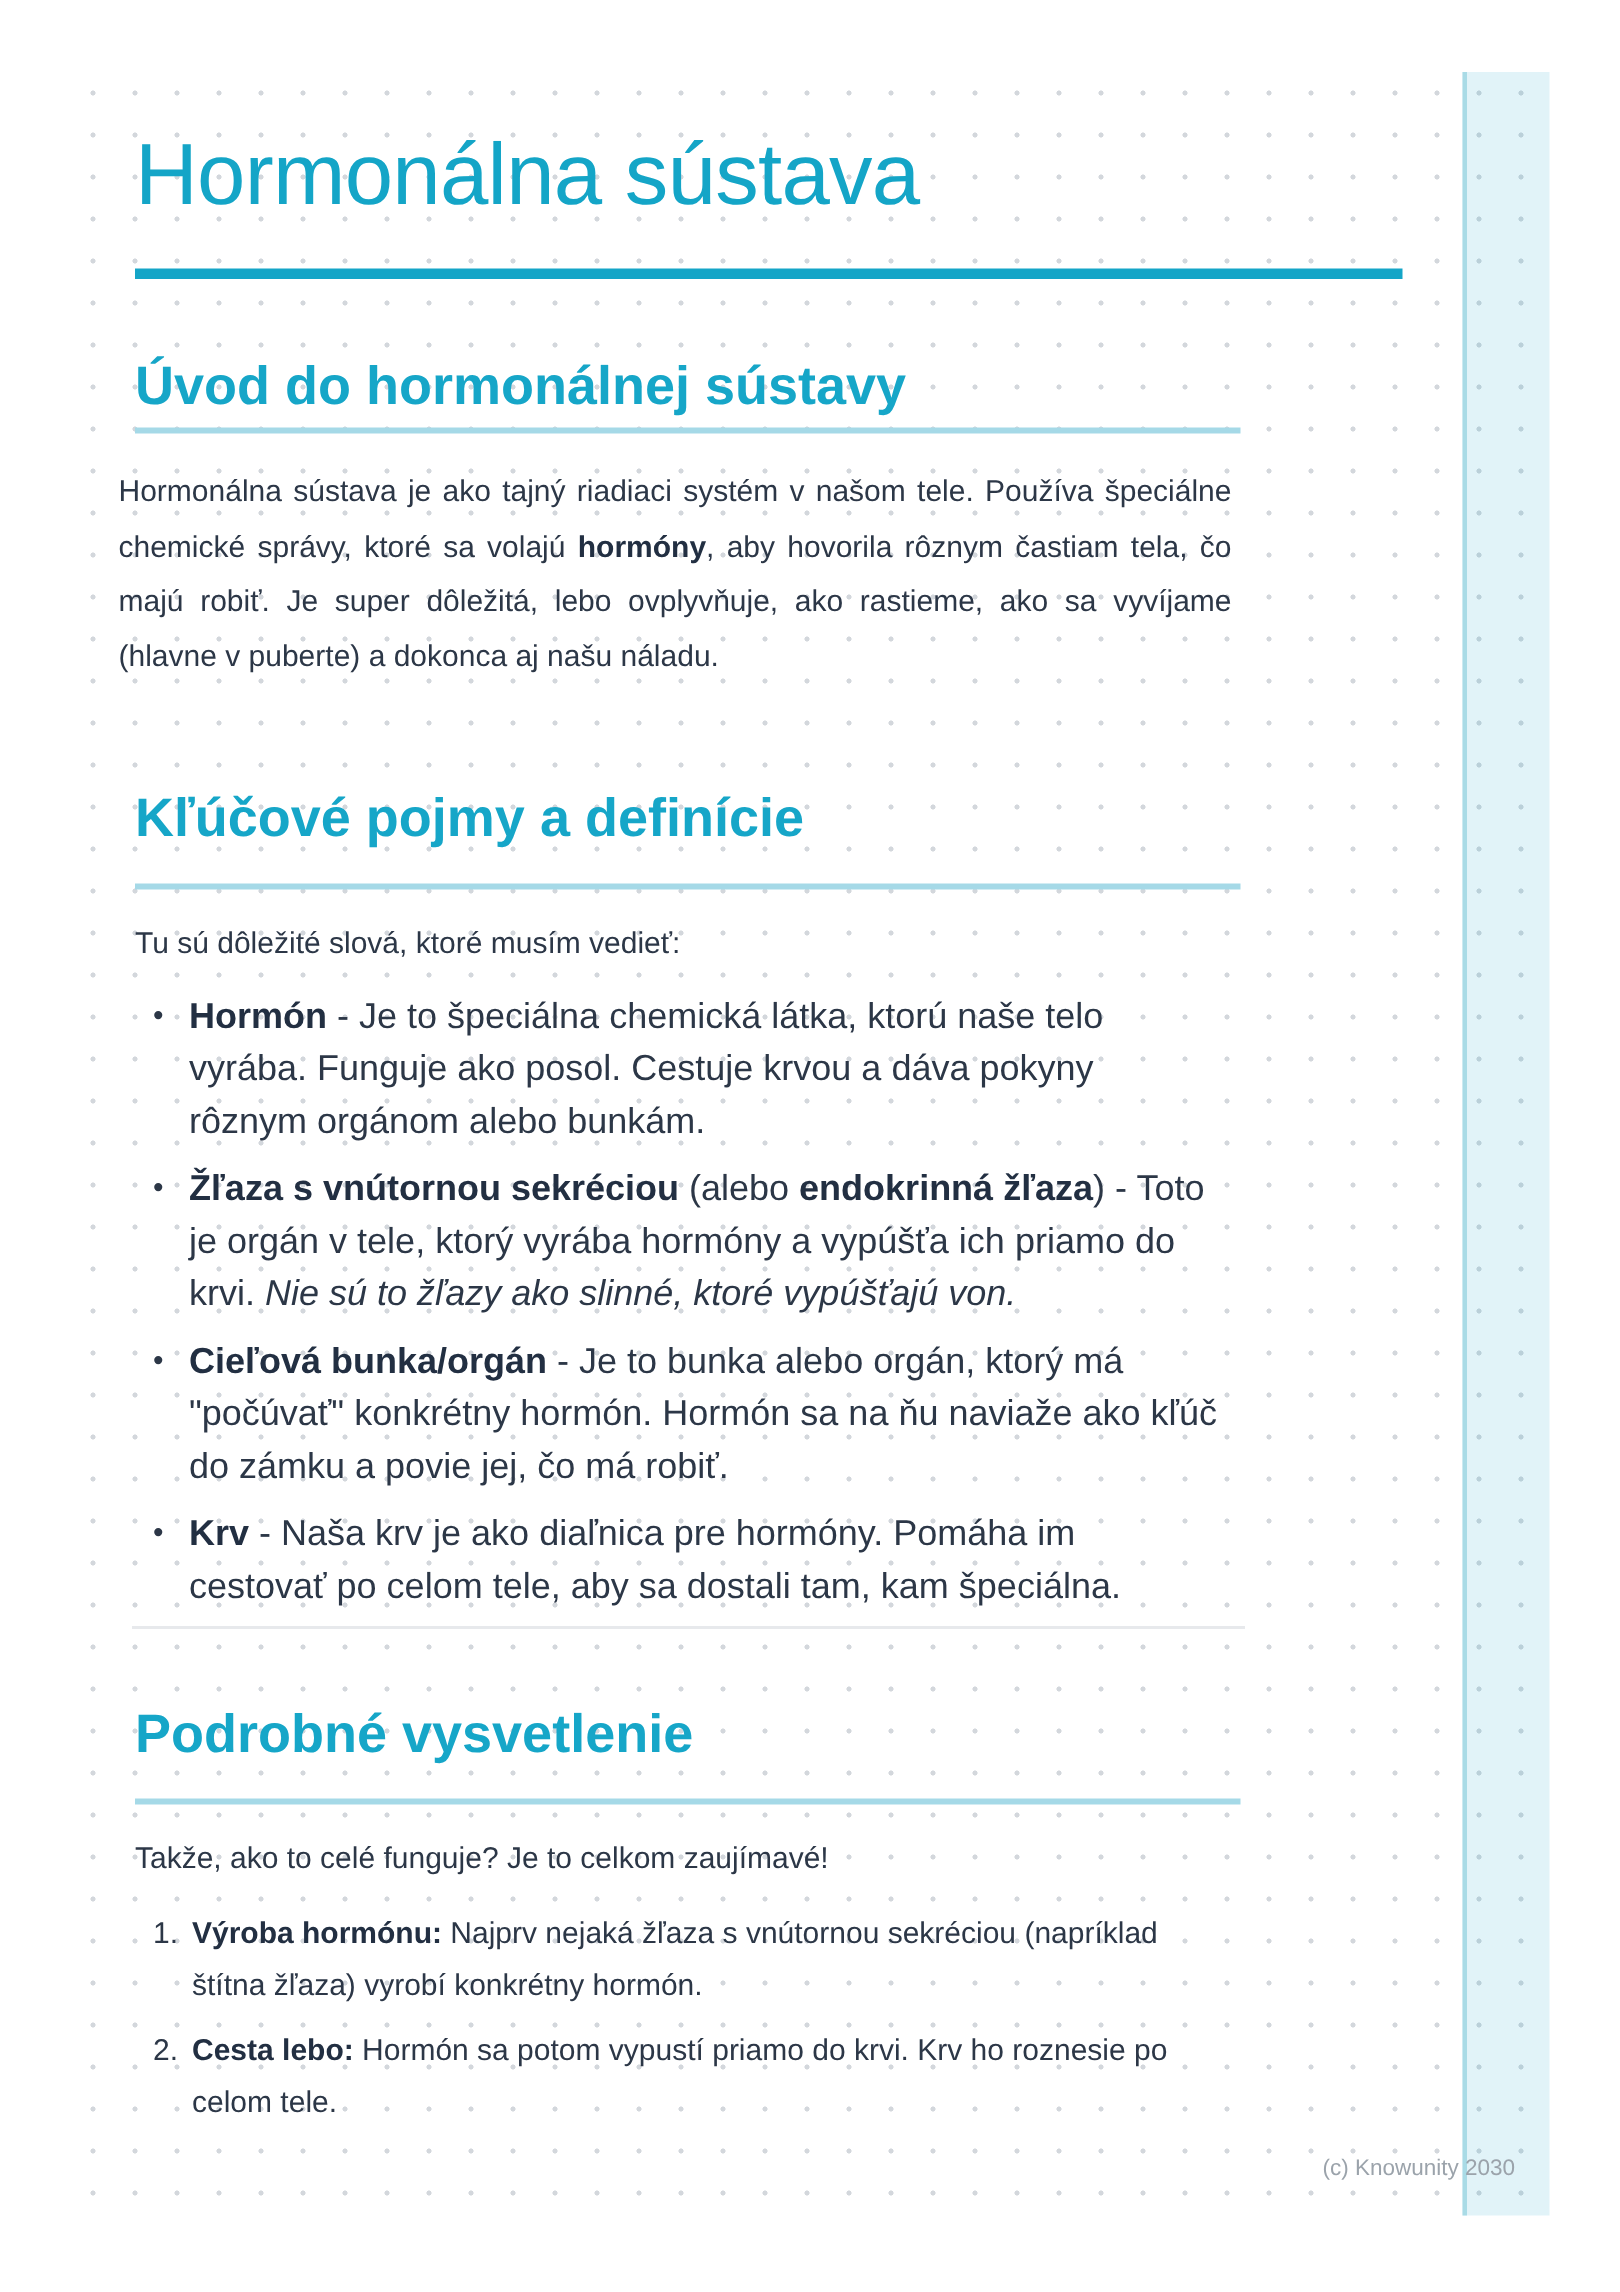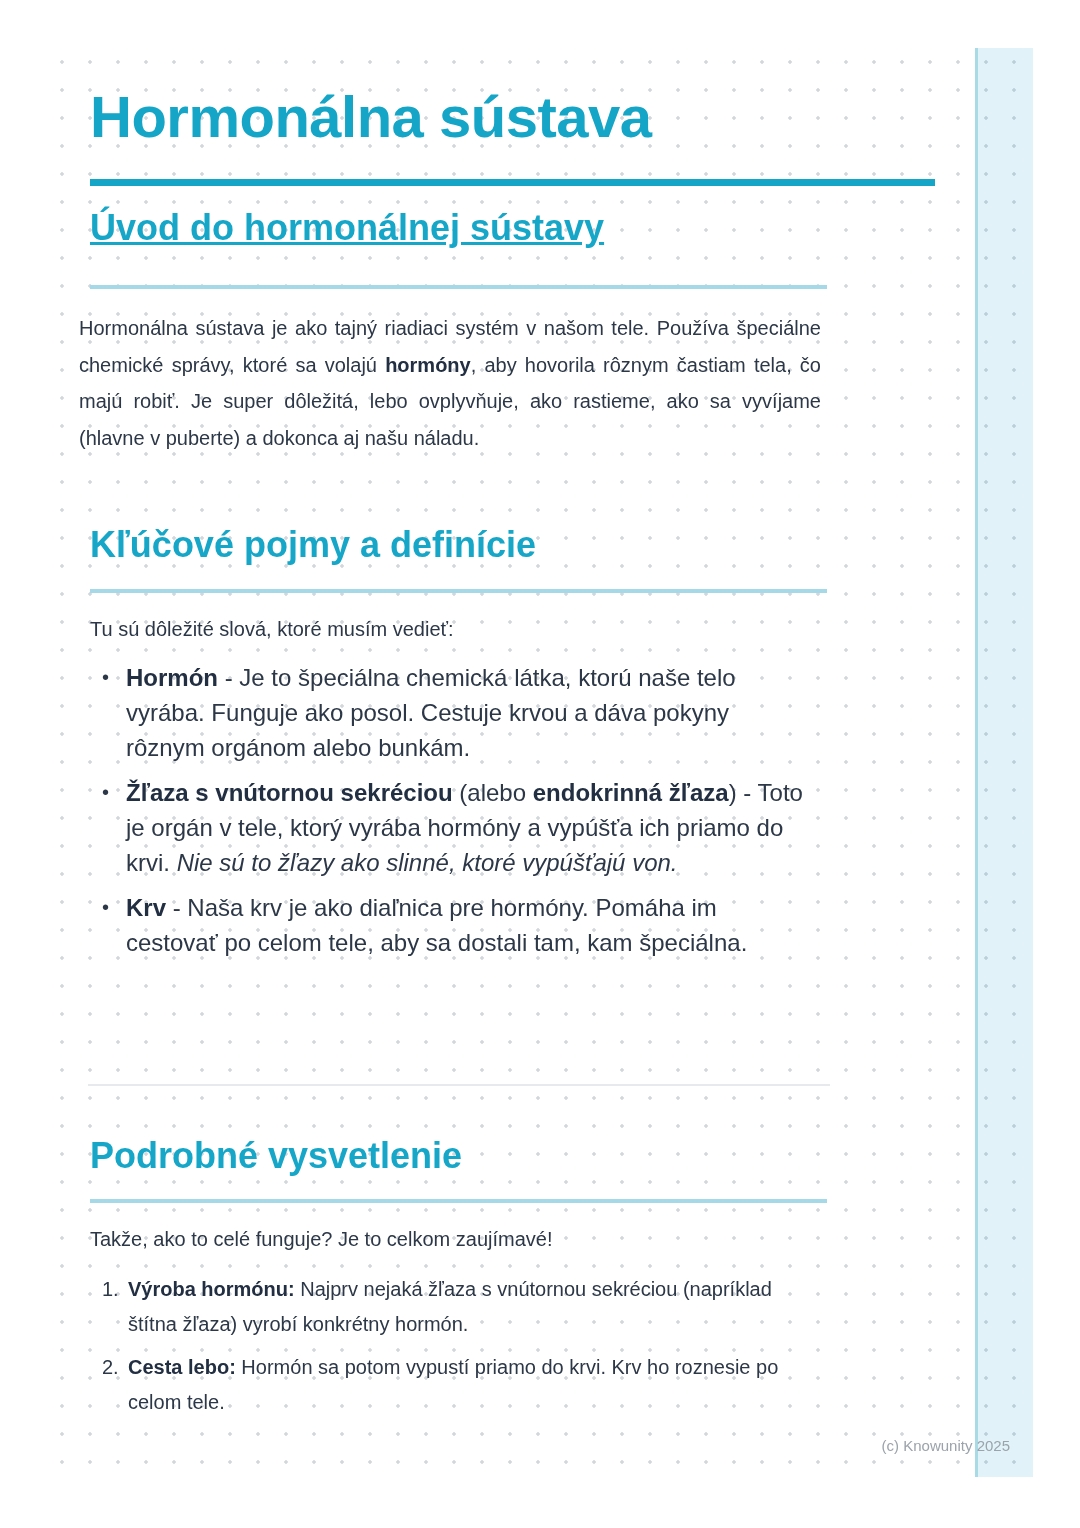--- a/index.html
+++ b/index.html
@@ -16,33 +16,33 @@
     background-position:0 0;
   }
   .stripe{
     position:absolute;left:975px;top:48px;width:58px;height:1429px;
     background:rgba(23,163,198,0.13);
     border-left:3px solid #a9dbe6;
     box-sizing:border-box;
   }
   .page-title{
     position:absolute;left:90px;top:86px;width:860px;
-    font-size:58px;line-height:62px;font-weight:700;letter-spacing:-0.5px;
+    font-size:58px;line-height:62px;font-weight:400;letter-spacing:-0.5px;
     color:#14a5c7;margin:0;
   }
   .title-bar{
     position:absolute;left:90px;top:179px;width:845px;height:7px;
     background:#14a5c7;
   }
   .section-heading{
     position:absolute;left:90px;width:760px;margin:0;
     font-size:36px;line-height:44px;font-weight:700;
     color:#16a6c8;
   }
-  .h-intro{top:206px;text-decoration:underline;}
+  .h-intro{top:235px;}
   .h-terms{top:523px;}
   .h-detail{top:1134px;}
   .section-underline{
     position:absolute;left:90px;width:737px;height:4px;background:#a5d9e7;
   }
   .u-intro{top:285px;}
   .u-terms{top:589px;}
   .u-detail{top:1199px;}
   .body-text{
     font-size:20px;line-height:36px;color:#2c3747;margin:0;
@@ -101,28 +101,29 @@
 <p class="body-text para"><span>Hormonálna sústava je ako tajný riadiaci systém v našom tele. Používa špeciálne chemické správy, ktoré sa volajú </span><strong>hormóny</strong><span>, aby hovorila rôznym častiam tela, čo majú robiť. Je super dôležitá, lebo ovplyvňuje, ako rastieme, ako sa vyvíjame (hlavne v puberte) a dokonca aj našu náladu.</span></p>
 
 <h2 class="section-heading h-terms">Kľúčové pojmy a definície</h2>
 <div class="section-underline u-terms"></div>
 
 <p class="body-text lead-terms">Tu sú dôležité slová, ktoré musím vedieť:</p>
 
 <ul class="terms-list">
   <li><strong>Hormón</strong><span> - Je to špeciálna chemická látka, ktorú naše telo vyrába. Funguje ako posol. Cestuje krvou a dáva pokyny rôznym orgánom alebo bunkám.</span></li>
   <li><strong>Žľaza s vnútornou sekréciou</strong><span> (alebo </span><strong>endokrinná žľaza</strong><span>) - Toto je orgán v tele, ktorý vyrába hormóny a vypúšťa ich priamo do krvi. </span><em>Nie sú to žľazy ako slinné, ktoré vypúšťajú von.</em></li>
+  <li><strong>Cieľová bunka/orgán</strong><span> - Je to bunka alebo orgán, ktorý má "počúvať" konkrétny hormón. Hormón sa na ňu naviaže ako kľúč do zámku a povie jej, čo má robiť.</span></li>
   <li><strong>Krv</strong><span> - Naša krv je ako diaľnica pre hormóny. Pomáha im cestovať po celom tele, aby sa dostali tam, kam špeciálna.</span></li>
 </ul>
 
 <div class="divider"></div>
 
 <h2 class="section-heading h-detail">Podrobné vysvetlenie</h2>
 <div class="section-underline u-detail"></div>
 
 <p class="body-text lead-detail">Takže, ako to celé funguje? Je to celkom zaujímavé!</p>
 
 <ol class="steps-list">
   <li><span class="num">1.</span><strong>Výroba hormónu:</strong><span> Najprv nejaká žľaza s vnútornou sekréciou (napríklad štítna žľaza) vyrobí konkrétny hormón.</span></li>
   <li><span class="num">2.</span><strong>Cesta lebo:</strong><span> Hormón sa potom vypustí priamo do krvi. Krv ho roznesie po celom tele.</span></li>
 </ol>
 
-<div class="footer-note">(c) Knowunity 2025</div>
+<div class="footer-note">(c) Knowunity 2030</div>
 
 </body></html>

